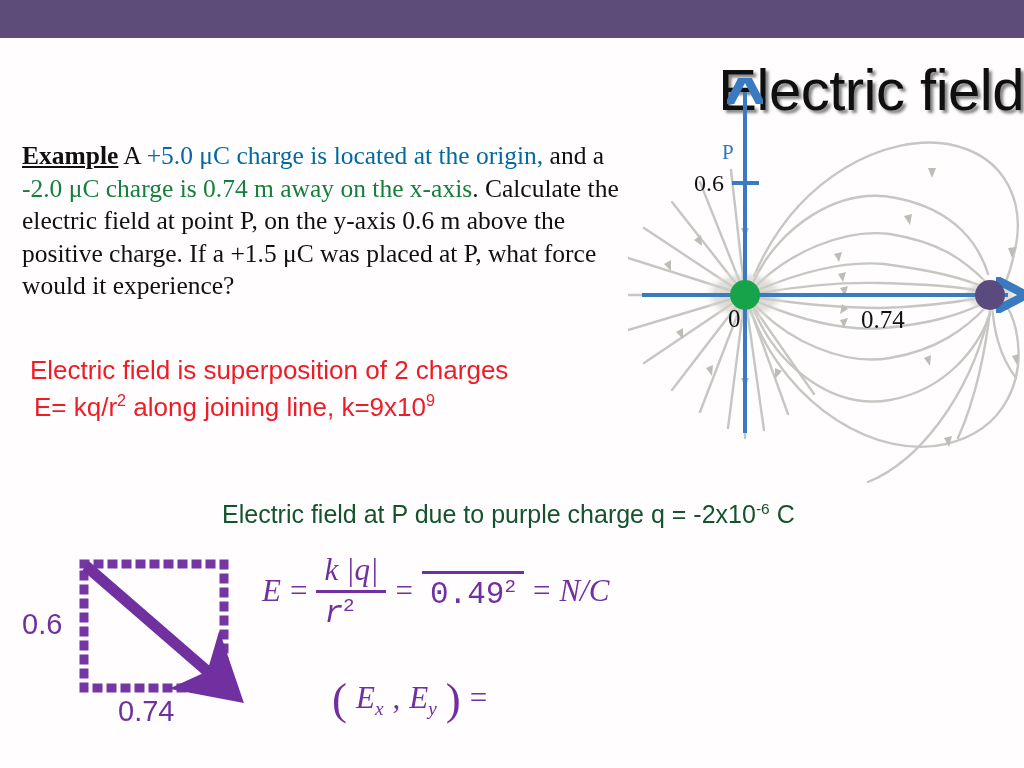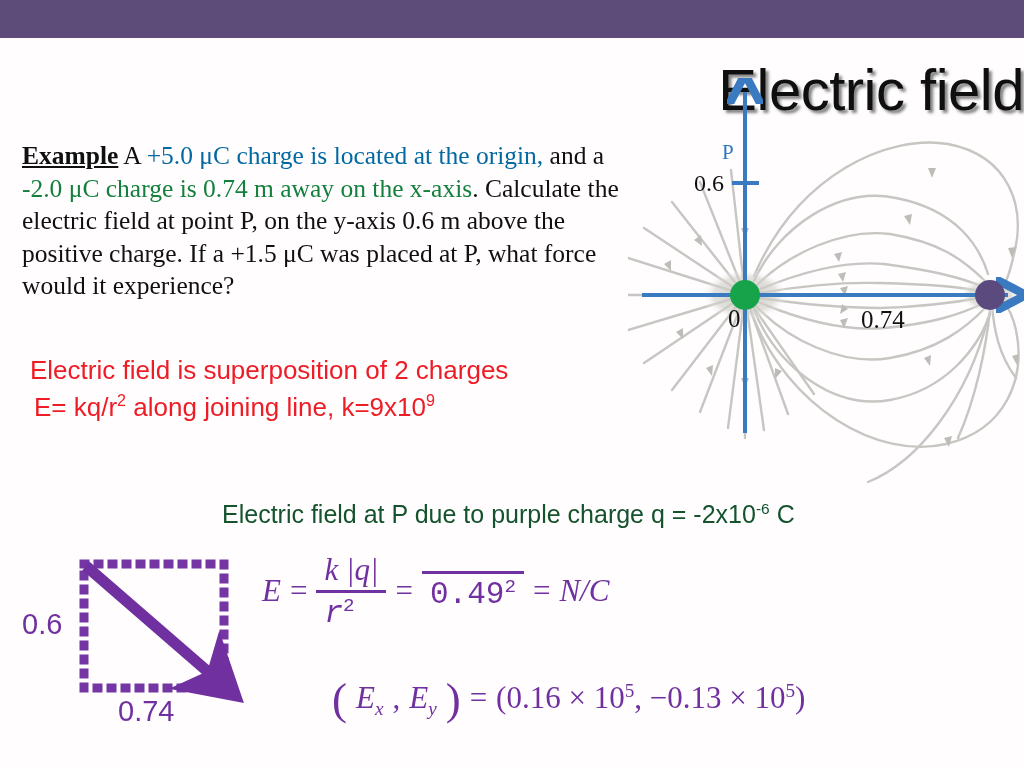--- a/index.html
+++ b/index.html
@@ -250,17 +250,16 @@
   </div>
 
   <div class="math eq2">
     <div class="mrow">
       <span class="paren">(</span>
       <span><span>E</span><sub class="m">x</sub></span>
       <span class="nonital">, </span>
       <span><span>E</span><sub class="m">y</sub></span>
       <span class="paren">)</span>
       <span class="nonital">=</span>
-      <span class="nonital"><span>(</span><span>0.16 × 10</span><sup class="m">5</sup><span>, −0.13 × 10</span><sup class="m">5</sup><span>)</span></span>
     </div>
   </div>
 
 </div>
 
 </body></html>

